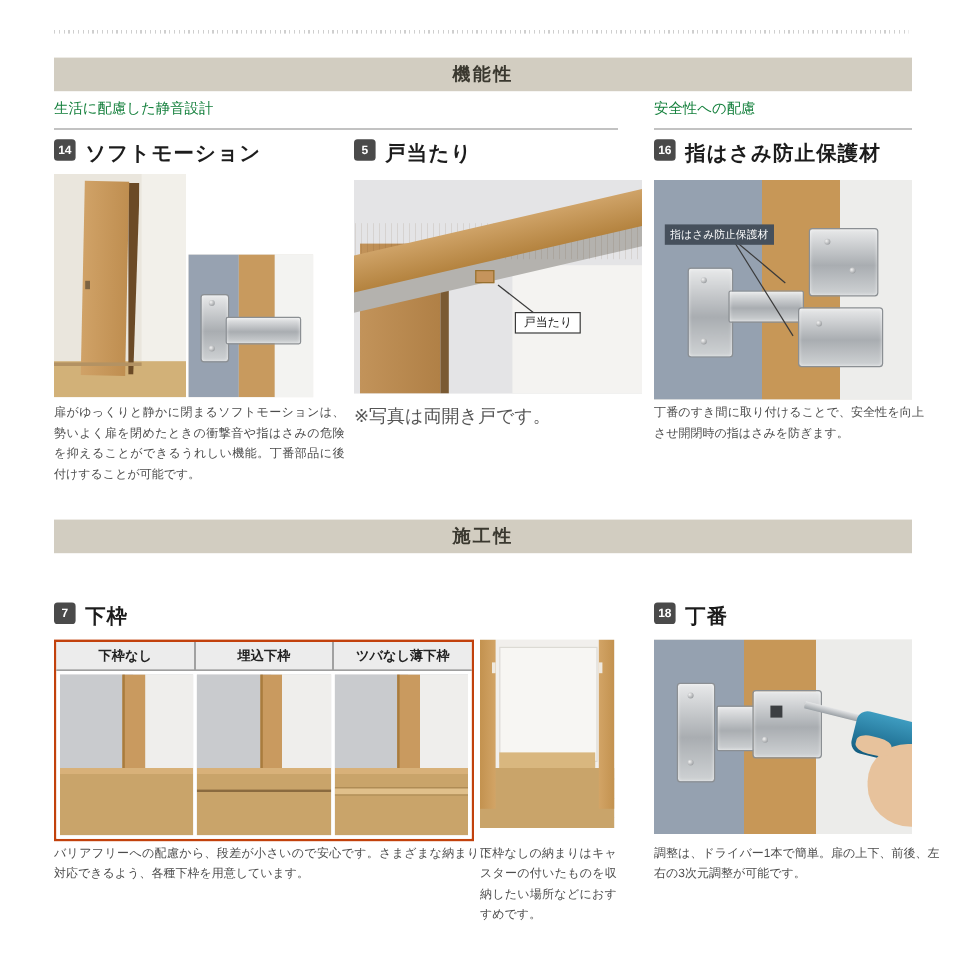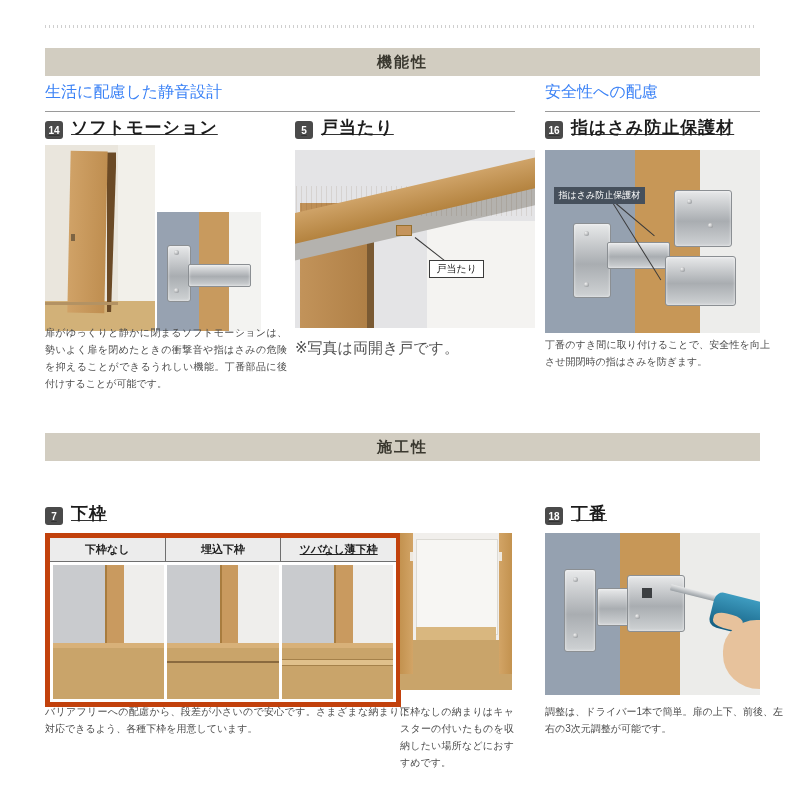--- a/index.html
+++ b/index.html
@@ -10,25 +10,25 @@
   .dotted-rule{position:absolute;left:45px;top:25px;width:712px;height:3px;
     background-image:repeating-linear-gradient(90deg,#c3c3c3 0 1px,transparent 1px 4px);
     opacity:.8;}
 
   
   .band{position:absolute;left:45px;width:715px;height:28px;background:#d2cdc1;
         display:flex;align-items:center;justify-content:center;}
   .band span{font-size:15px;font-weight:bold;color:#3a382f;letter-spacing:2px;}
 
   
-  .subtitle{position:absolute;font-size:16px;color:#3b82f6;padding-bottom:8px;
+  .subtitle{position:absolute;font-size:12px;color:#15803d;padding-bottom:8px;
             border-bottom:1px solid #9a9a9a;}
 
   
-  .item-title{position:absolute;display:flex;align-items:flex-end;gap:8px;text-decoration:underline;}
+  .item-title{position:absolute;display:flex;align-items:flex-start;gap:8px;}
   .badge{display:inline-flex;width:18px;height:18px;background:#4a4a4a;border-radius:3px;
          color:#fff;font-size:10px;font-weight:bold;align-items:center;justify-content:center;}
   .item-title .t{font-size:17px;font-weight:bold;color:#1c1c1c;letter-spacing:1px;}
 
   
   .desc{position:absolute;font-size:10px;line-height:17px;color:#4c4c4c;text-align:justify;}
   .note{font-size:15px;color:#555;margin-top:3px;}
 
   
   .photo{position:absolute;overflow:hidden;background:#e8e6e0;}
@@ -41,25 +41,25 @@
                 padding:2px 5px;white-space:nowrap;}
   .leader{position:absolute;height:1px;background:#3a3a3a;transform-origin:0 50%;}
 
   
   .metal{position:absolute;background:linear-gradient(180deg,#e8e9ea,#a9adb1 55%,#cfd2d4);
          border:1px solid #8b8f93;border-radius:3px;box-shadow:inset 0 0 3px rgba(255,255,255,.7);}
   .screw{position:absolute;width:5px;height:5px;border-radius:50%;
          background:radial-gradient(circle at 35% 35%,#f2f2f2,#7e8286);}
 
   
-  .lf-table{position:absolute;left:45px;top:533px;width:346px;border:5px solid #c2410c;background:#fff;}
+  .lf-table{position:absolute;left:45px;top:533px;width:346px;border:2px solid #c2410c;background:#fff;}
   .lf-head{display:flex;background:#ececec;border-bottom:1px solid #6f6f6f;}
   .lf-head .cell{flex:1;text-align:center;font-size:11px;font-weight:bold;color:#222;
                  padding:4px 0;border-right:1px solid #6f6f6f;}
-  .lf-head .cell:last-child{border-right:none;text-decoration:underline;}
+  .lf-head .cell:last-child{border-right:none;}
   .lf-photos{display:flex;gap:3px;background:#fff;padding:3px;}
   .lf-cell{position:relative;flex:1;height:134px;overflow:hidden;background:#d9dadc;}
 
   .wood-grain-v{background-image:repeating-linear-gradient(90deg,rgba(90,55,15,.10) 0 1px,transparent 1px 5px);}
   .plank{background-image:repeating-linear-gradient(4deg,rgba(90,55,15,.18) 0 1px,transparent 1px 16px);}
 </style>
 </head>
 <body>
 
 <div class="canvas">
@@ -138,21 +138,21 @@
     <div class="screw" style="left:76%;top:40%;"></div>
     <div class="metal" style="left:56%;top:58%;width:32%;height:26%;"></div>
     <div class="screw" style="left:63%;top:64%;"></div>
     <div class="leader" style="left:30%;top:26%;width:58px;transform:rotate(40deg);"></div>
     <div class="leader" style="left:30%;top:26%;width:96px;transform:rotate(58deg);"></div>
     <div class="callout-dark" style="left:4%;top:20%;">
       <span>指はさみ防止保護材</span>
     </div>
   </div>
 
-  <div class="desc" style="left:45px;top:324px;width:242px;">
+  <div class="desc" style="left:45px;top:336px;width:242px;">
     <span>扉がゆっくりと静かに閉まるソフトモーションは、勢いよく扉を閉めたときの衝撃音や指はさみの危険を抑えることができるうれしい機能。丁番部品に後付けすることが可能です。</span>
   </div>
   <div class="desc" style="left:295px;top:336px;width:228px;">
     <div class="note">※写真は両開き戸です。</div>
   </div>
   <div class="desc" style="left:545px;top:336px;width:225px;">
     <span>丁番のすき間に取り付けることで、安全性を向上させ開閉時の指はさみを防ぎます。</span>
   </div>
 
   <div class="band" style="top:433px;">

